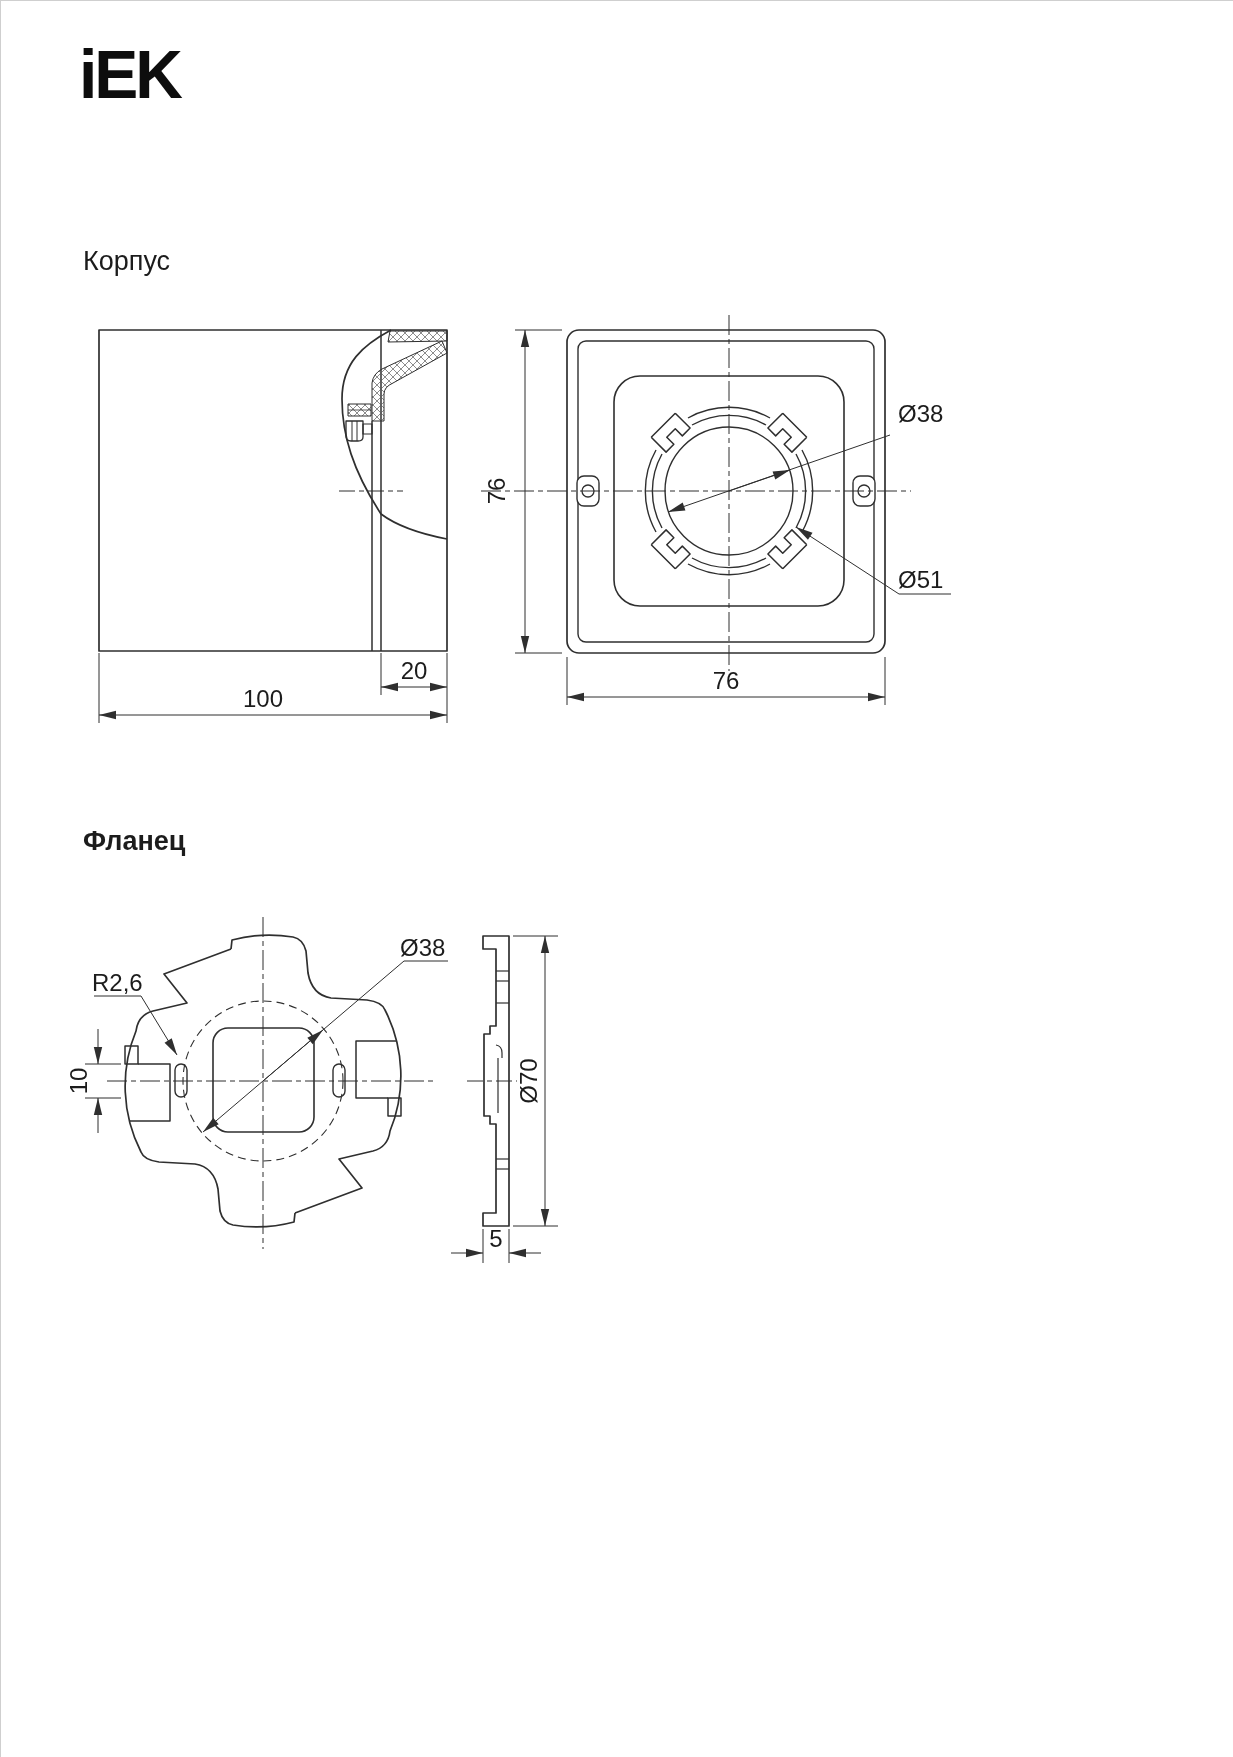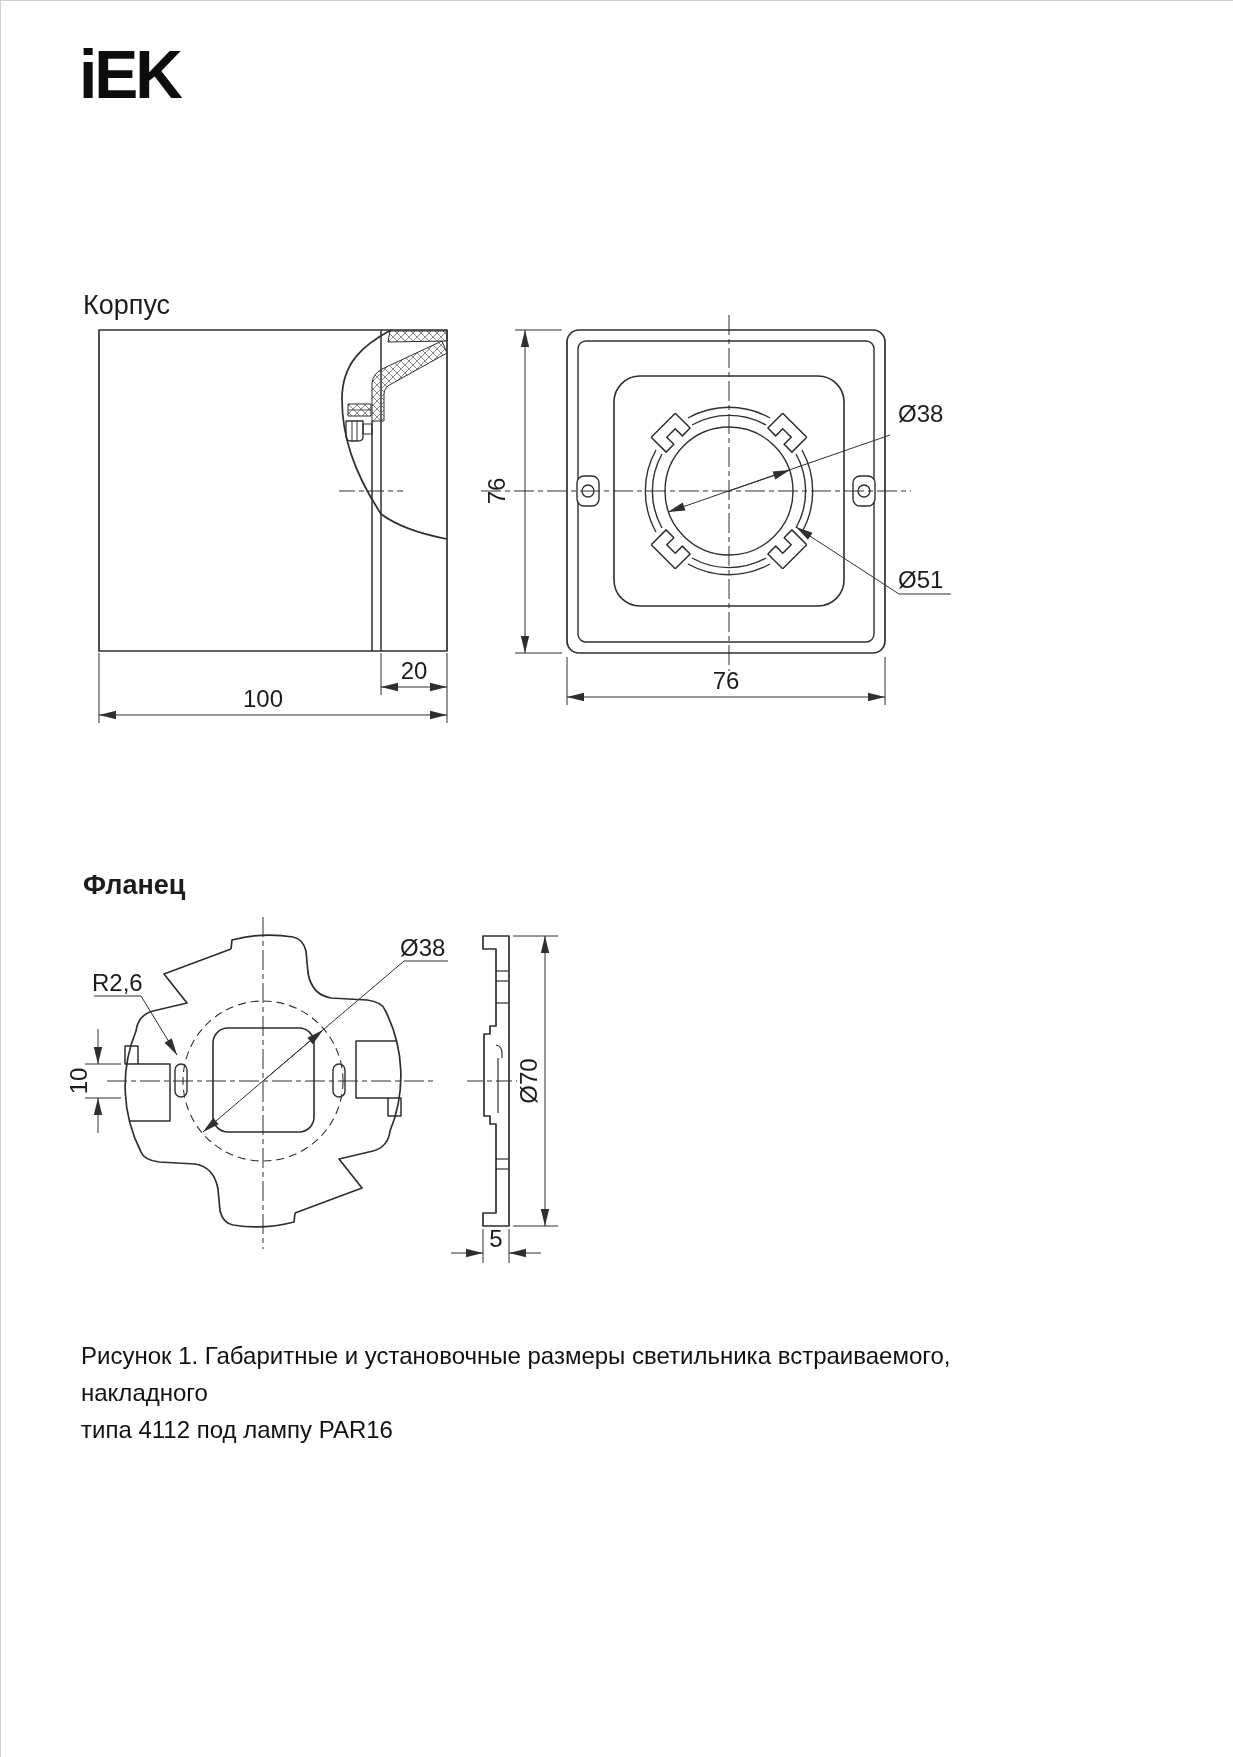--- a/index.html
+++ b/index.html
@@ -20,21 +20,20 @@
     font-size:66px;
     letter-spacing:-3px;
     color:#0d0d0d;
     line-height:1;
     transform:scaleY(1.05);
   }
   .section-title{
     position:absolute;left:82px;
     font-size:27px;
     color:#1c1c1c;
-    margin-top:44px;
   }
   #housing-title{top:245px;}
   #flange-title{top:825px;font-weight:bold;}
   .drawing-svg{position:absolute;left:0;top:0;}
   .caption{
     position:absolute;left:80px;top:1336px;width:980px;
     font-size:24px;line-height:1.55;color:#111;
   }
 </style>
 </head>
@@ -205,18 +204,14 @@
       <line x1="544" y1="935" x2="544" y2="1225" marker-start="url(#arw)" marker-end="url(#arw)"></line>
       <line x1="482" y1="1228" x2="482" y2="1262"></line>
       <line x1="508" y1="1228" x2="508" y2="1262"></line>
       <line x1="450" y1="1252" x2="482" y2="1252" marker-end="url(#arw)"></line>
       <line x1="540" y1="1252" x2="508" y2="1252" marker-end="url(#arw)"></line>
     </g>
     <text x="536" y="1080" font-size="24" text-anchor="middle" transform="rotate(-90 536 1080)" fill="#1c1c1c">Ø70</text>
     <text x="495" y="1246" font-size="24" text-anchor="middle" fill="#1c1c1c">5</text>
   </svg>
 
-  <div class="caption">
-    <span>Рисунок 1. Габаритные и установочные размеры светильника встраиваемого, накладного</span><br>
-    <span>типа 4112 под лампу PAR16</span>
-  </div>
 
 </div>
 
 </body></html>

